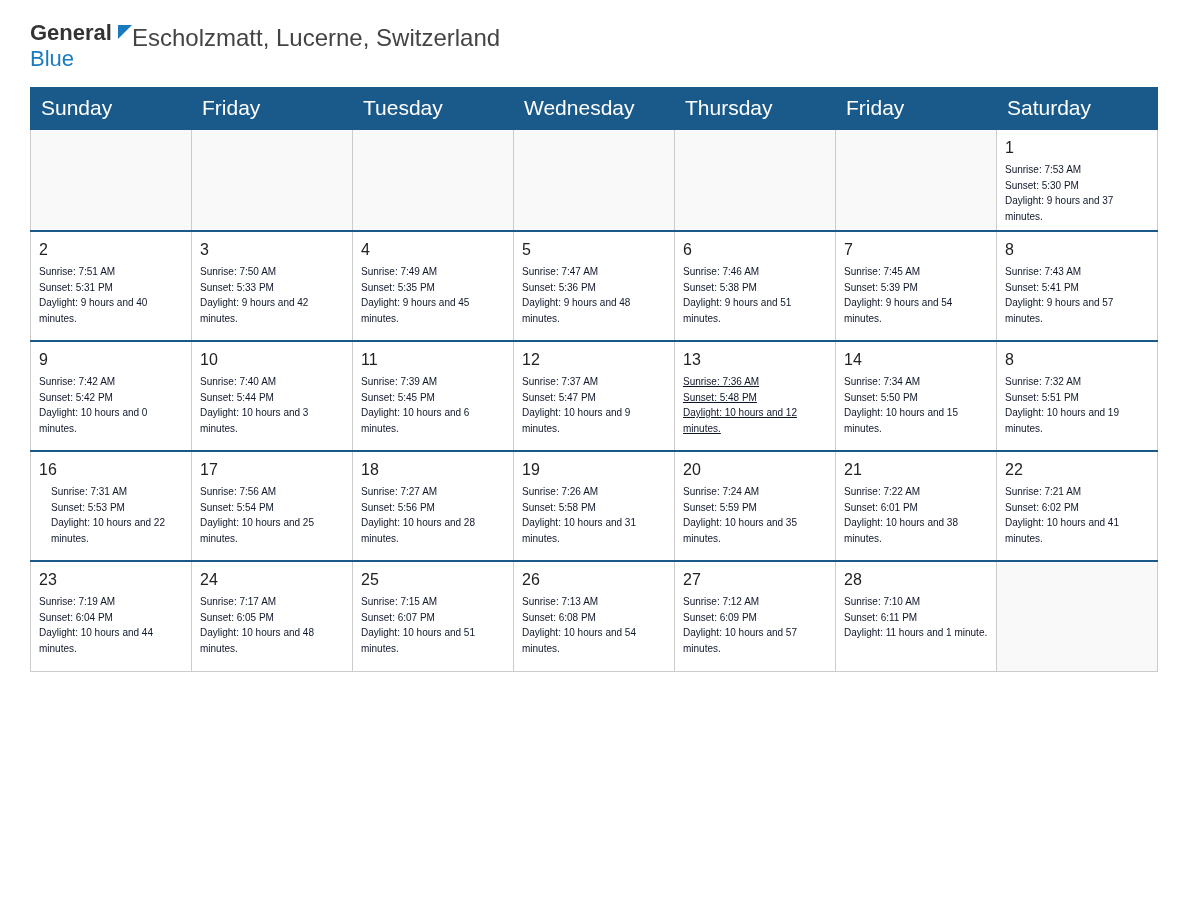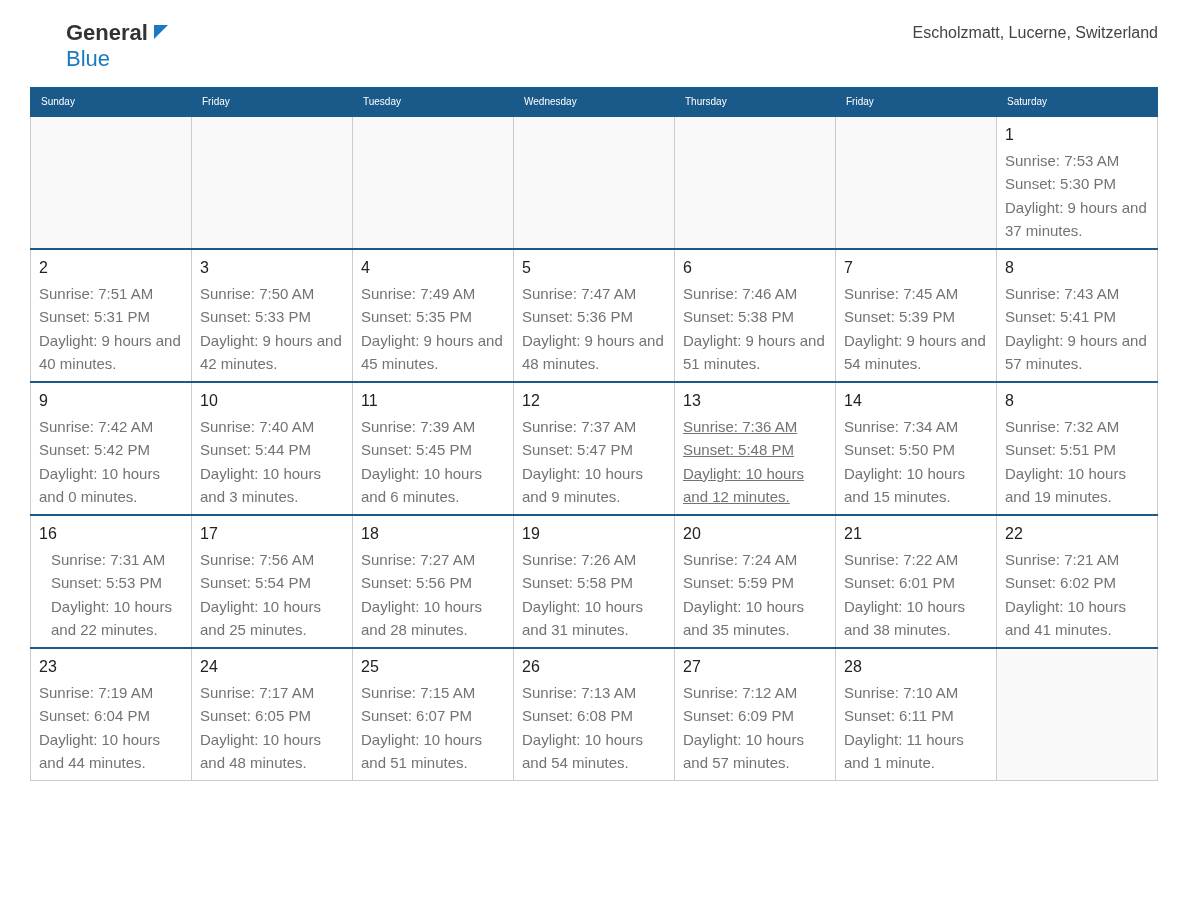--- a/index.html
+++ b/index.html
@@ -6,24 +6,22 @@
     body {
       font-family: Arial, sans-serif;
       background: #fff;
       width: 1188px;
       min-height: 918px;
       padding: 20px 30px;
       color: #222;
     }
     .header {
       display: flex;
-      justify-content: space-between;
       align-items: flex-start;
       margin-bottom: 10px;
-      margin-left: 36px;
     }
     .logo-text-general {
       font-size: 22px;
       font-weight: bold;
       color: #333;
     }
     .logo-text-blue {
       font-size: 22px;
       font-weight: normal;
       color: #1a7abf;
@@ -40,33 +38,33 @@
     .title-block {
       text-align: right;
     }
     .month-title {
       font-size: 48px;
       font-weight: 300;
       color: #222;
       line-height: 1.1;
     }
     .location-subtitle {
-      font-size: 16px;
+      font-size: 24px;
       color: #444;
       margin-top: 4px;
     }
     table {
       width: 100%;
       border-collapse: collapse;
       margin-top: 15px;
     }
     thead tr th {
       background-color: #1a5a8a;
       color: #fff;
-      font-size: 10px;
+      font-size: 21px;
       font-weight: normal;
       padding: 8px 10px;
       text-align: left;
       border: 1px solid #1a5a8a;
     }
     tbody tr td {
       vertical-align: top;
       padding: 6px 8px;
       border: 1px solid #ccc;
       width: 14.28%;
@@ -79,22 +77,22 @@
       border-top: 2px solid #1a5a8a;
     }
     .day-number {
       font-size: 16px;
       font-weight: normal;
       color: #222;
       display: block;
       margin-bottom: 2px;
     }
     .day-info {
-      font-size: 15px;
-      color: #737373;
+      font-size: 10px;
+      color: #0f172a;
       line-height: 1.55;
     }
     td.empty {
       background: #f9f9f9;
     }
     tr.first-row td {
       height: 100px;
     }
     tr.data-row td {
       height: 110px;

